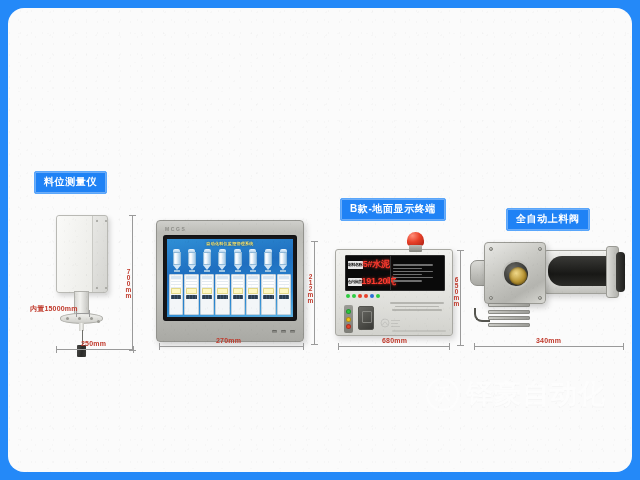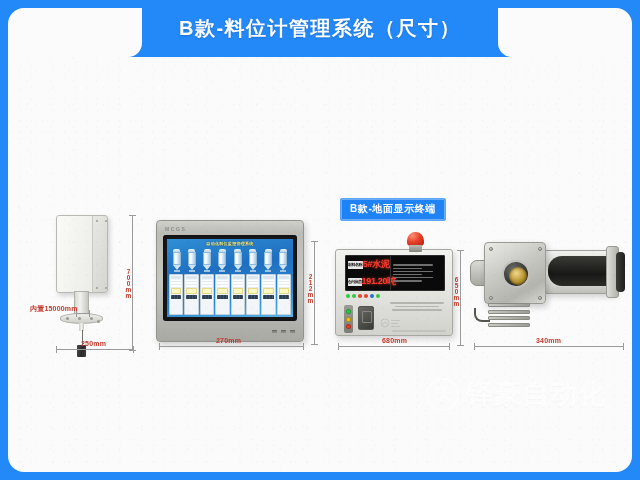--- a/index.html
+++ b/index.html
@@ -469,20 +469,21 @@
         <div class="lm-bolt" style="left:5px"></div>
         <div class="lm-bolt" style="left:17px"></div>
         <div class="lm-bolt" style="left:29px"></div>
         <div class="lm-bolt" style="left:36px;top:6px"></div>
       </div>
       <div id="lm-stem"></div>
       <div id="lm-cable"></div>
       <div id="lm-weight"></div>
     </div>
 
+    <div class="chip" style="left:26px; top:163px">料位测量仪</div>
 
     <div class="dim-line-v" style="left:124px; top:207px; height:136px"></div>
     <div class="dim-label vert" style="left:117px; top:260px">700mm</div>
 
     <div class="dim-line-h" style="left:48px; top:341px; width:78px"></div>
     <div class="dim-label" style="left:73px; top:332px">250mm</div>
 
     <div class="dim-line-h" style="left:68px; top:305px; width:14px"></div>
     <div class="dim-label" style="left:22px; top:296px">内置15000mm</div>
 
@@ -706,30 +707,25 @@
       </div>
       <div id="vl-fins">
         <div class="vl-fin"></div>
         <div class="vl-fin"></div>
         <div class="vl-fin"></div>
         <div class="vl-fin"></div>
       </div>
       <div id="vl-cable"></div>
     </div>
 
+    <div class="chip" style="left:498px; top:200px">全自动上料阀</div>
 
     <div class="dim-line-h" style="left:466px; top:338px; width:150px"></div>
     <div class="dim-label" style="left:528px; top:329px">340mm</div>
 
     <div id="watermark">
       <div id="wm-mark">沃</div>
       <div id="wm-text">铎豪自动化</div>
     </div>
 
   </div>
 
-  <div id="banner">
-    <div id="banner-bg"></div>
-    <div id="banner-cut-l"></div>
-    <div id="banner-cut-r"></div>
-    <div id="banner-title">B款-料位计管理系统（尺寸）</div>
-  </div>
 </div>
 
 </body></html>

